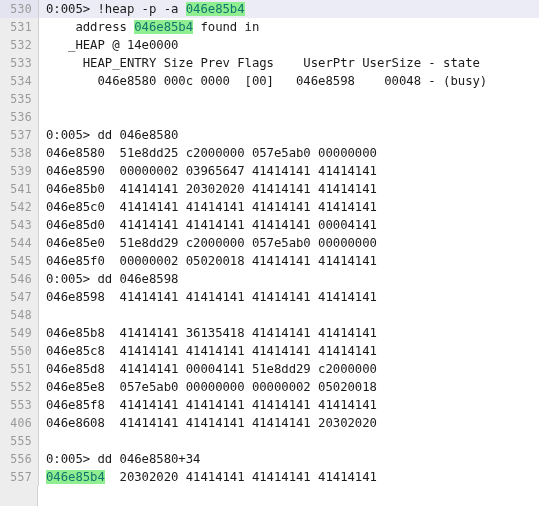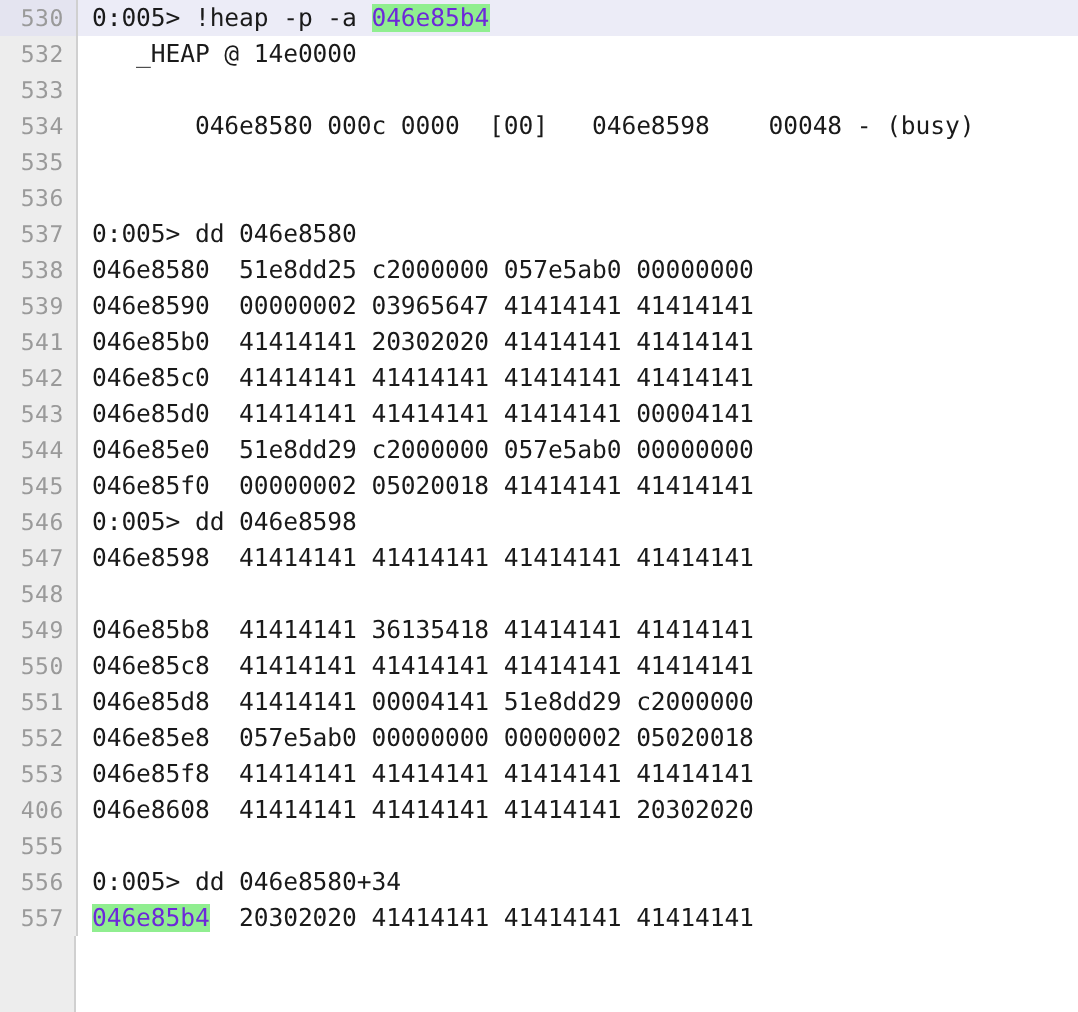--- a/index.html
+++ b/index.html
@@ -58,21 +58,21 @@
     height: 18px;
     line-height: 18px;
     white-space: pre;
     color: #1a1a1a;
     font-family: "DejaVu Sans Mono", "Liberation Mono", monospace;
     font-size: 12.3px;
     letter-spacing: -0.05px;
   }
   .hl {
     background: #90ee90;
-    color: #6d28d9;
+    color: #0f766e;
   }
   .gutter-bg {
     position: absolute;
     left: 0;
     top: 0;
     width: 38px;
     height: 506px;
     background: #ededed;
     border-right: 1px solid #d0d0d0;
     box-sizing: border-box;
@@ -83,22 +83,23 @@
     z-index: 1;
   }
 </style>
 </head>
 <body>
 
 <div id="code-viewer">
   <div class="gutter-bg"></div>
   <div class="lines-layer" id="lines-layer">
       <div class="code-line active"><div class="gutter-cell">530</div><div class="line-text"><span>0:005&gt; !heap -p -a </span><span class="hl">046e85b4</span></div></div>
+      <div class="code-line"><div class="gutter-cell">531</div><div class="line-text"><span>    address </span><span class="hl">046e85b4</span><span> found in</span></div></div>
       <div class="code-line"><div class="gutter-cell">532</div><div class="line-text"><span>   _HEAP @ 14e0000</span></div></div>
-      <div class="code-line"><div class="gutter-cell">533</div></div>
+      <div class="code-line"><div class="gutter-cell">533</div><div class="line-text"><span>     HEAP_ENTRY Size Prev Flags    UserPtr UserSize - state</span></div></div>
       <div class="code-line"><div class="gutter-cell">534</div><div class="line-text"><span>       046e8580 000c 0000  [00]   046e8598    00048 - (busy)</span></div></div>
       <div class="code-line"><div class="gutter-cell">535</div><div class="line-text"><span></span></div></div>
       <div class="code-line"><div class="gutter-cell">536</div><div class="line-text"><span></span></div></div>
       <div class="code-line"><div class="gutter-cell">537</div><div class="line-text"><span>0:005&gt; dd 046e8580</span></div></div>
       <div class="code-line"><div class="gutter-cell">538</div><div class="line-text"><span>046e8580  51e8dd25 c2000000 057e5ab0 00000000</span></div></div>
       <div class="code-line"><div class="gutter-cell">539</div><div class="line-text"><span>046e8590  00000002 03965647 41414141 41414141</span></div></div>
       <div class="code-line"><div class="gutter-cell">541</div><div class="line-text"><span>046e85b0  41414141 20302020 41414141 41414141</span></div></div>
       <div class="code-line"><div class="gutter-cell">542</div><div class="line-text"><span>046e85c0  41414141 41414141 41414141 41414141</span></div></div>
       <div class="code-line"><div class="gutter-cell">543</div><div class="line-text"><span>046e85d0  41414141 41414141 41414141 00004141</span></div></div>
       <div class="code-line"><div class="gutter-cell">544</div><div class="line-text"><span>046e85e0  51e8dd29 c2000000 057e5ab0 00000000</span></div></div>

